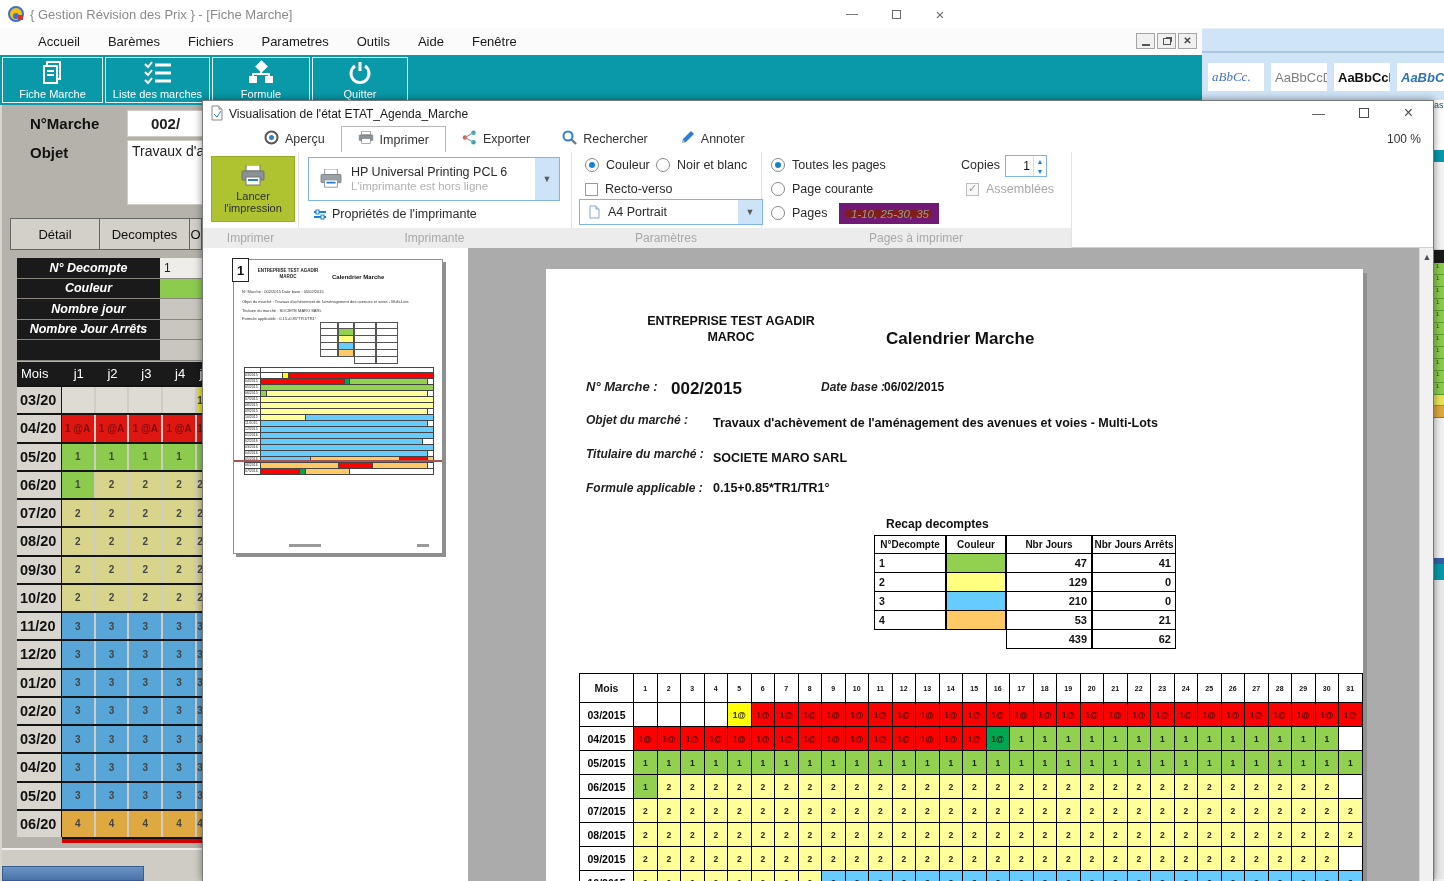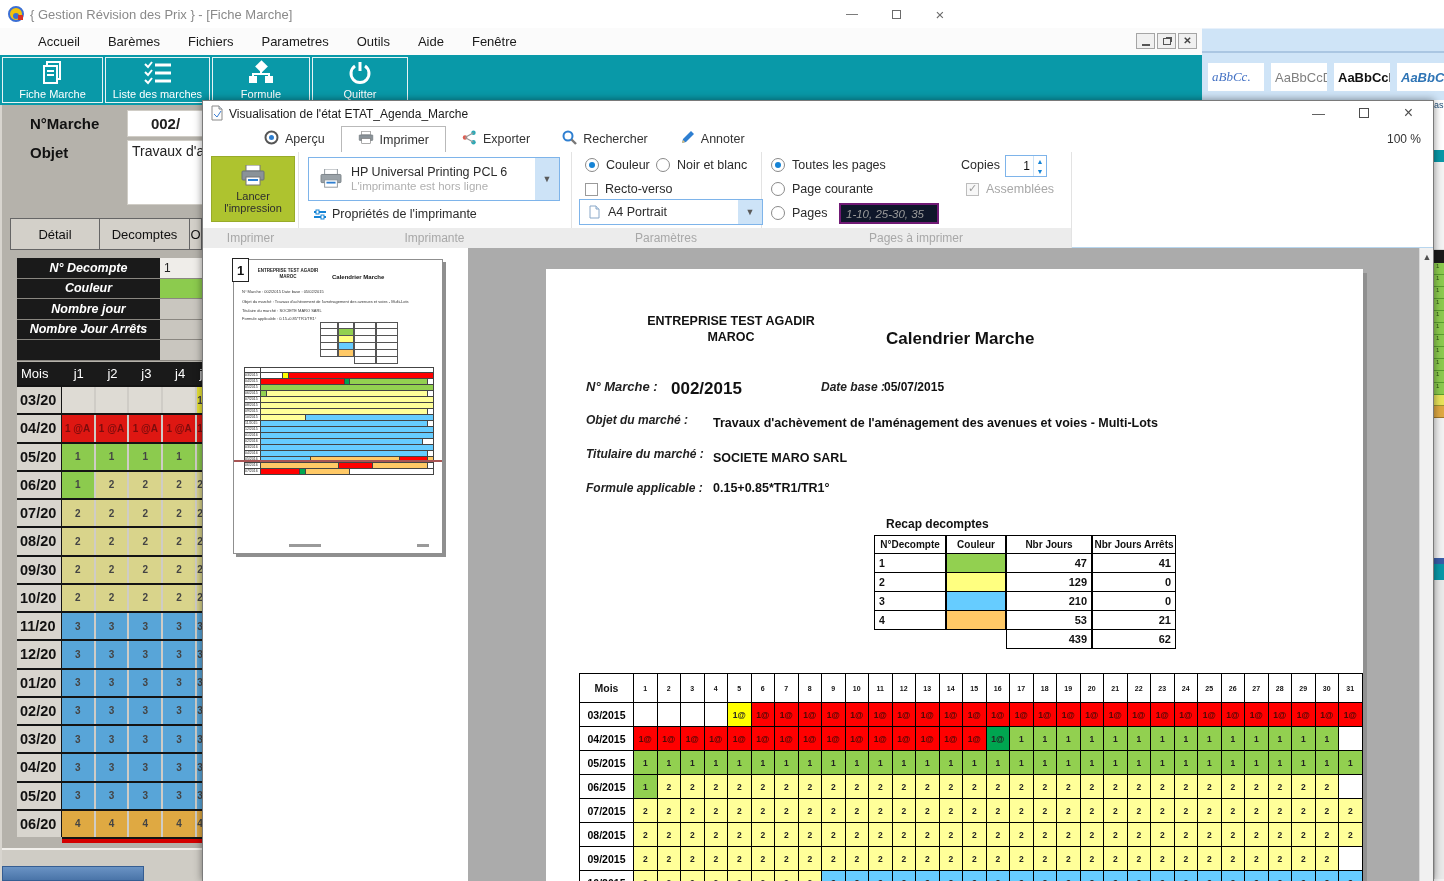--- a/index.html
+++ b/index.html
@@ -94,22 +94,22 @@
   .printer-name { font-size:12.5px; color:#2b2b2b; line-height:15px; }
   .printer-status { font-size:11.5px; color:#b0b0b0; line-height:13px; }
   .props-link { position:absolute; display:flex; align-items:center; gap:5px; font-size:12.5px; color:#2b2b2b; }
   .radio { width:14px; height:14px; border:1px solid #8a8a8a; border-radius:50%; background:#fff; position:relative; flex:none; }
   .radio.sel::after { content:""; position:absolute; left:3px; top:3px; width:6px; height:6px; border-radius:50%; background:#1583d5; }
   .check { width:13px; height:13px; border:1px solid #9a9a9a; background:#fff; flex:none; position:relative; }
   .check.gray { border-color:#bdbdbd; background:#f7f7f7; }
   .check.gray::after { content:"✓"; position:absolute; left:1px; top:-2px; font-size:11px; color:#9a9a9a; }
   .opt { position:absolute; display:flex; align-items:center; gap:7px; font-size:12.5px; color:#2b2b2b; }
   .opt.dis { color:#a8a8a8; }
-  .pages-input { position:absolute; border:2px solid #701a75; font-style:italic; color:#9a9a9a; font-size:11.5px;
-    display:flex; align-items:center; padding-left:5px; background:#0f172a; }
+  .pages-input { position:absolute; border:7px solid #701a75; font-style:italic; color:#9a9a9a; font-size:11.5px;
+    display:flex; align-items:center; padding-left:5px; background:#7f1d1d; }
   .spinner { position:absolute; border:1px solid #7EB4EA; background:#fff; display:flex; }
   .spin-val { flex:1; font-size:12px; color:#111; display:flex; align-items:center; justify-content:flex-end; padding-right:3px; }
   .spin-btns { width:13px; display:flex; flex-direction:column; border-left:1px solid #cde3f7; }
   .spin-btns div { flex:1; font-size:7px; color:#1583d5; display:flex; align-items:center; justify-content:center; }
 
   .dlg-content { left:0; top:147px; width:1230px; height:634px; background:#fff; overflow:hidden; }
   .thumb-panel { position:absolute; left:0; top:0; width:265px; height:634px; background:#fff; }
   .preview-area { position:absolute; left:265px; top:0; width:952px; height:634px; background:#ababab; overflow:hidden; }
   .v-scrollbar { position:absolute; left:1216px; top:0; width:14px; height:634px; background:#f1f1f1; border-left:1px solid #d9d9d9; }
   .scroll-up { width:14px; height:17px; display:flex; align-items:center; justify-content:center; font-size:9px; color:#505050; }
@@ -779,21 +779,21 @@
         <div class="doc-page">
           <div class="doc-company">
             <div>ENTREPRISE TEST AGADIR</div>
             <div>MAROC</div>
           </div>
           <div class="doc-title">Calendrier Marche</div>
 
           <span class="doc-lbl" style="left:40px;top:110px;font-size:13px;">N° Marche :</span>
           <span class="doc-val" style="left:125px;top:110px;font-size:17px;">002/2015</span>
           <span class="doc-lbl" style="left:275px;top:111px;">Date base :</span>
-          <span class="doc-val" style="left:338px;top:111px;font-size:12px;">05/07/2015</span>
+          <span class="doc-val" style="left:338px;top:111px;font-size:12px;">06/02/2015</span>
           <span class="doc-lbl" style="left:40px;top:144px;">Objet du marché :</span>
           <span class="doc-val" style="left:167px;top:147px;">Travaux d'achèvement de l'aménagement des avenues et voies - Multi-Lots</span>
           <span class="doc-lbl" style="left:40px;top:178px;">Titulaire du marché :</span>
           <span class="doc-val" style="left:167px;top:182px;">SOCIETE MARO SARL</span>
           <span class="doc-lbl" style="left:40px;top:212px;">Formule applicable :</span>
           <span class="doc-val" style="left:167px;top:212px;">0.15+0.85*TR1/TR1°</span>
 
           <div class="recap-title">Recap decomptes</div>
           <div class="recap-table" id="recap-table">
               <div class="recap-row hdr">

